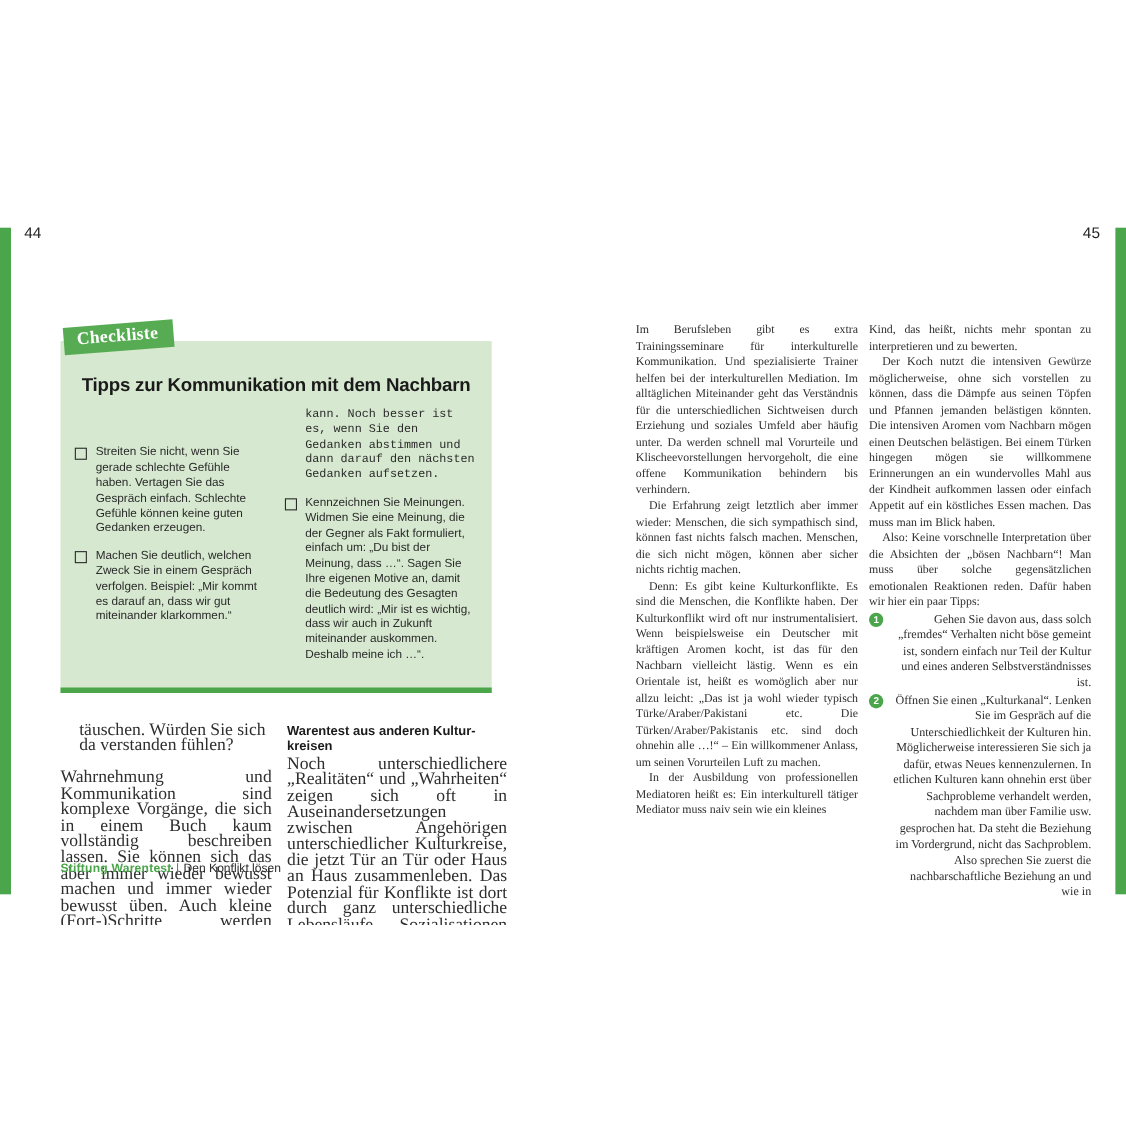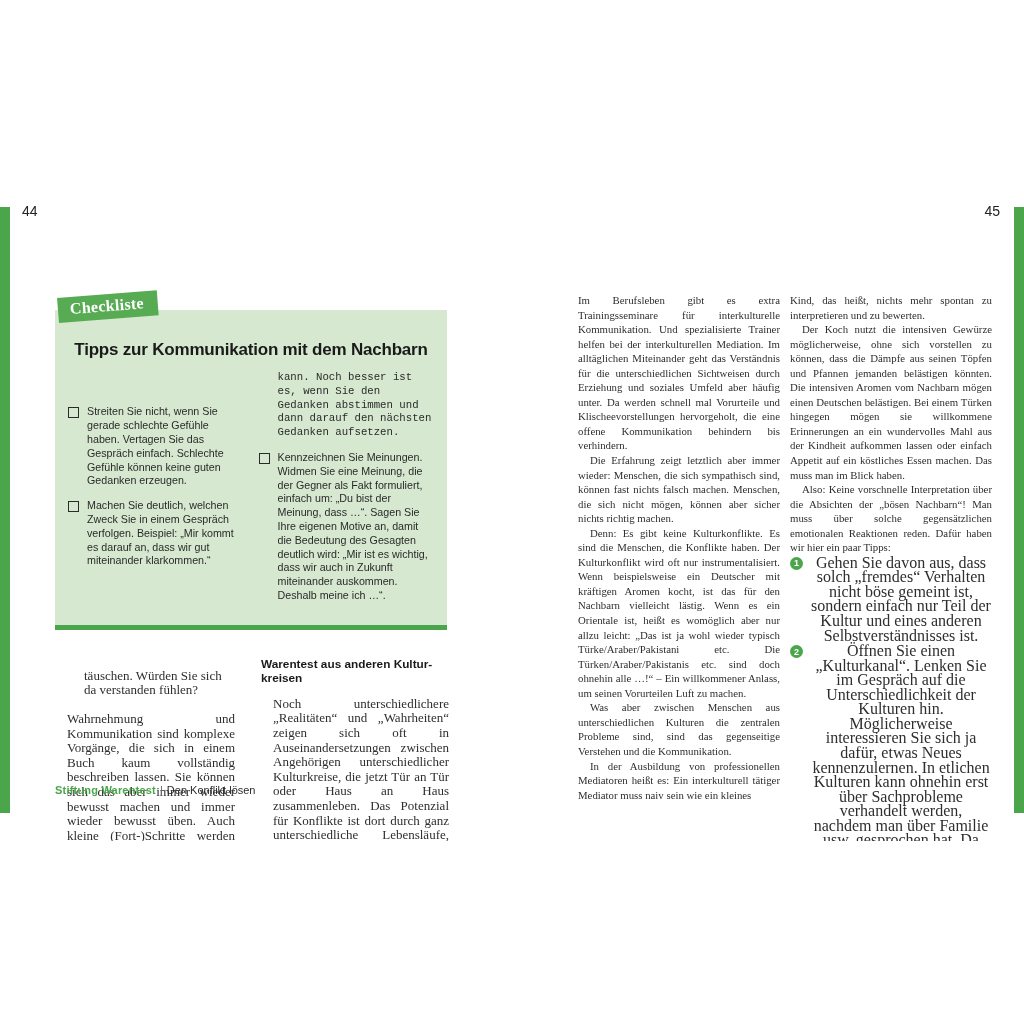--- a/index.html
+++ b/index.html
@@ -47,21 +47,21 @@
   .check-text,.cont-text{
     font-family:"Liberation Sans",sans-serif;font-size:10.7px;line-height:13.8px;color:#2a2a2a;
   }
   .cont-text{margin-left:19px;margin-bottom:11px;font-family:Liberation Mono, monospace;}
 
   
   .text-cols{display:flex;gap:14px;margin-top:27px;width:406px;}
   .tcol1{width:192px;flex:none;}
   .tcol2{width:200px;flex:none;}
   .serif-par{
-    font-size:13px;line-height:14.6px;color:#2e2e2e;text-align:justify;margin:12px;
+    font-size:16px;line-height:14.6px;color:#2e2e2e;text-align:justify;margin:0;
   }
   .hanging{padding-left:17px;text-align:left;margin-bottom:14px;}
   .subhead{
     font-family:"Liberation Sans",sans-serif;font-weight:700;font-size:11.8px;
     line-height:14px;color:#1a1a1a;margin:0 0 3px 0;
   }
 
   .page-footer{
     position:absolute;left:55px;top:784px;
     font-family:"Liberation Sans",sans-serif;font-size:11px;color:#2a2a2a;
@@ -75,21 +75,21 @@
   .rp{font-size:10.8px;line-height:14.55px;color:#2e2e2e;text-align:justify;margin:0;}
   .rp.indent{text-indent:12px;}
 
   .tips{margin-top:1px;}
   .tip{display:flex;gap:7px;margin-bottom:1px;}
   .tip-num{
     flex:none;width:13px;height:13px;border-radius:50%;background:#4ba64b;color:#fff;
     font-family:"Liberation Sans",sans-serif;font-weight:700;font-size:9px;
     display:flex;align-items:center;justify-content:center;margin-top:1px;
   }
-  .tip-text{font-size:16px;line-height:14.55px;color:#2e2e2e;text-align:center;}
+  .tip-text{font-size:11px;line-height:14.55px;color:#2e2e2e;text-align:right;}
 </style>
 </head>
 <body>
 
 <div class="spread">
 
   <div class="edge-bar left"></div>
   <div class="edge-bar right"></div>
 
   <div class="pageno n44">44</div>
@@ -139,21 +139,20 @@
 
   <div class="page-footer">
     <span class="brand">Stiftung Warentest</span><span class="footer-sep">|</span><span>Den Konflikt lösen</span>
   </div>
 
   <div class="page-right">
     <div class="rcol">
       <p class="rp">Im Berufsleben gibt es extra Trainingsseminare für interkulturelle Kommunikation. Und spezialisierte Trainer helfen bei der interkulturellen Mediation. Im alltäglichen Miteinander geht das Verständnis für die unterschiedlichen Sichtweisen durch Erziehung und soziales Umfeld aber häufig unter. Da werden schnell mal Vorurteile und Klischeevorstellungen hervorgeholt, die eine offene Kommunikation behindern bis verhindern.</p>
       <p class="rp indent">Die Erfahrung zeigt letztlich aber immer wieder: Menschen, die sich sympathisch sind, können fast nichts falsch machen. Menschen, die sich nicht mögen, können aber sicher nichts richtig machen.</p>
       <p class="rp indent">Denn: Es gibt keine Kulturkonflikte. Es sind die Menschen, die Konflikte haben. Der Kulturkonflikt wird oft nur instrumentalisiert. Wenn beispielsweise ein Deutscher mit kräftigen Aromen kocht, ist das für den Nachbarn vielleicht lästig. Wenn es ein Orientale ist, heißt es womöglich aber nur allzu leicht: „Das ist ja wohl wieder typisch Türke/Araber/Pakistani etc. Die Türken/Araber/Pakistanis etc. sind doch ohnehin alle …!“ – Ein willkommener Anlass, um seinen Vorurteilen Luft zu machen.</p>
-      <p class="rp indent">Was aber zwischen Menschen aus unterschiedlichen Kulturen die zentralen Probleme sind, sind das gegenseitige Verstehen und die Kommunikation.</p>
       <p class="rp indent">In der Ausbildung von professionellen Mediatoren heißt es: Ein interkulturell tätiger Mediator muss naiv sein wie ein kleines</p>
     </div>
     <div class="rcol">
       <p class="rp">Kind, das heißt, nichts mehr spontan zu interpretieren und zu bewerten.</p>
       <p class="rp indent">Der Koch nutzt die intensiven Gewürze möglicherweise, ohne sich vorstellen zu können, dass die Dämpfe aus seinen Töpfen und Pfannen jemanden belästigen könnten. Die intensiven Aromen vom Nachbarn mögen einen Deutschen belästigen. Bei einem Türken hingegen mögen sie willkommene Erinnerungen an ein wundervolles Mahl aus der Kindheit aufkommen lassen oder einfach Appetit auf ein köstliches Essen machen. Das muss man im Blick haben.</p>
       <p class="rp indent">Also: Keine vorschnelle Interpretation über die Absichten der „bösen Nachbarn“! Man muss über solche gegensätzlichen emotionalen Reaktionen reden. Dafür haben wir hier ein paar Tipps:</p>
       <div class="tips">
         <div class="tip">
           <span class="tip-num">1</span>
           <span class="tip-text">Gehen Sie davon aus, dass solch „fremdes“ Verhalten nicht böse gemeint ist, sondern einfach nur Teil der Kultur und eines anderen Selbstverständnisses ist.</span>

